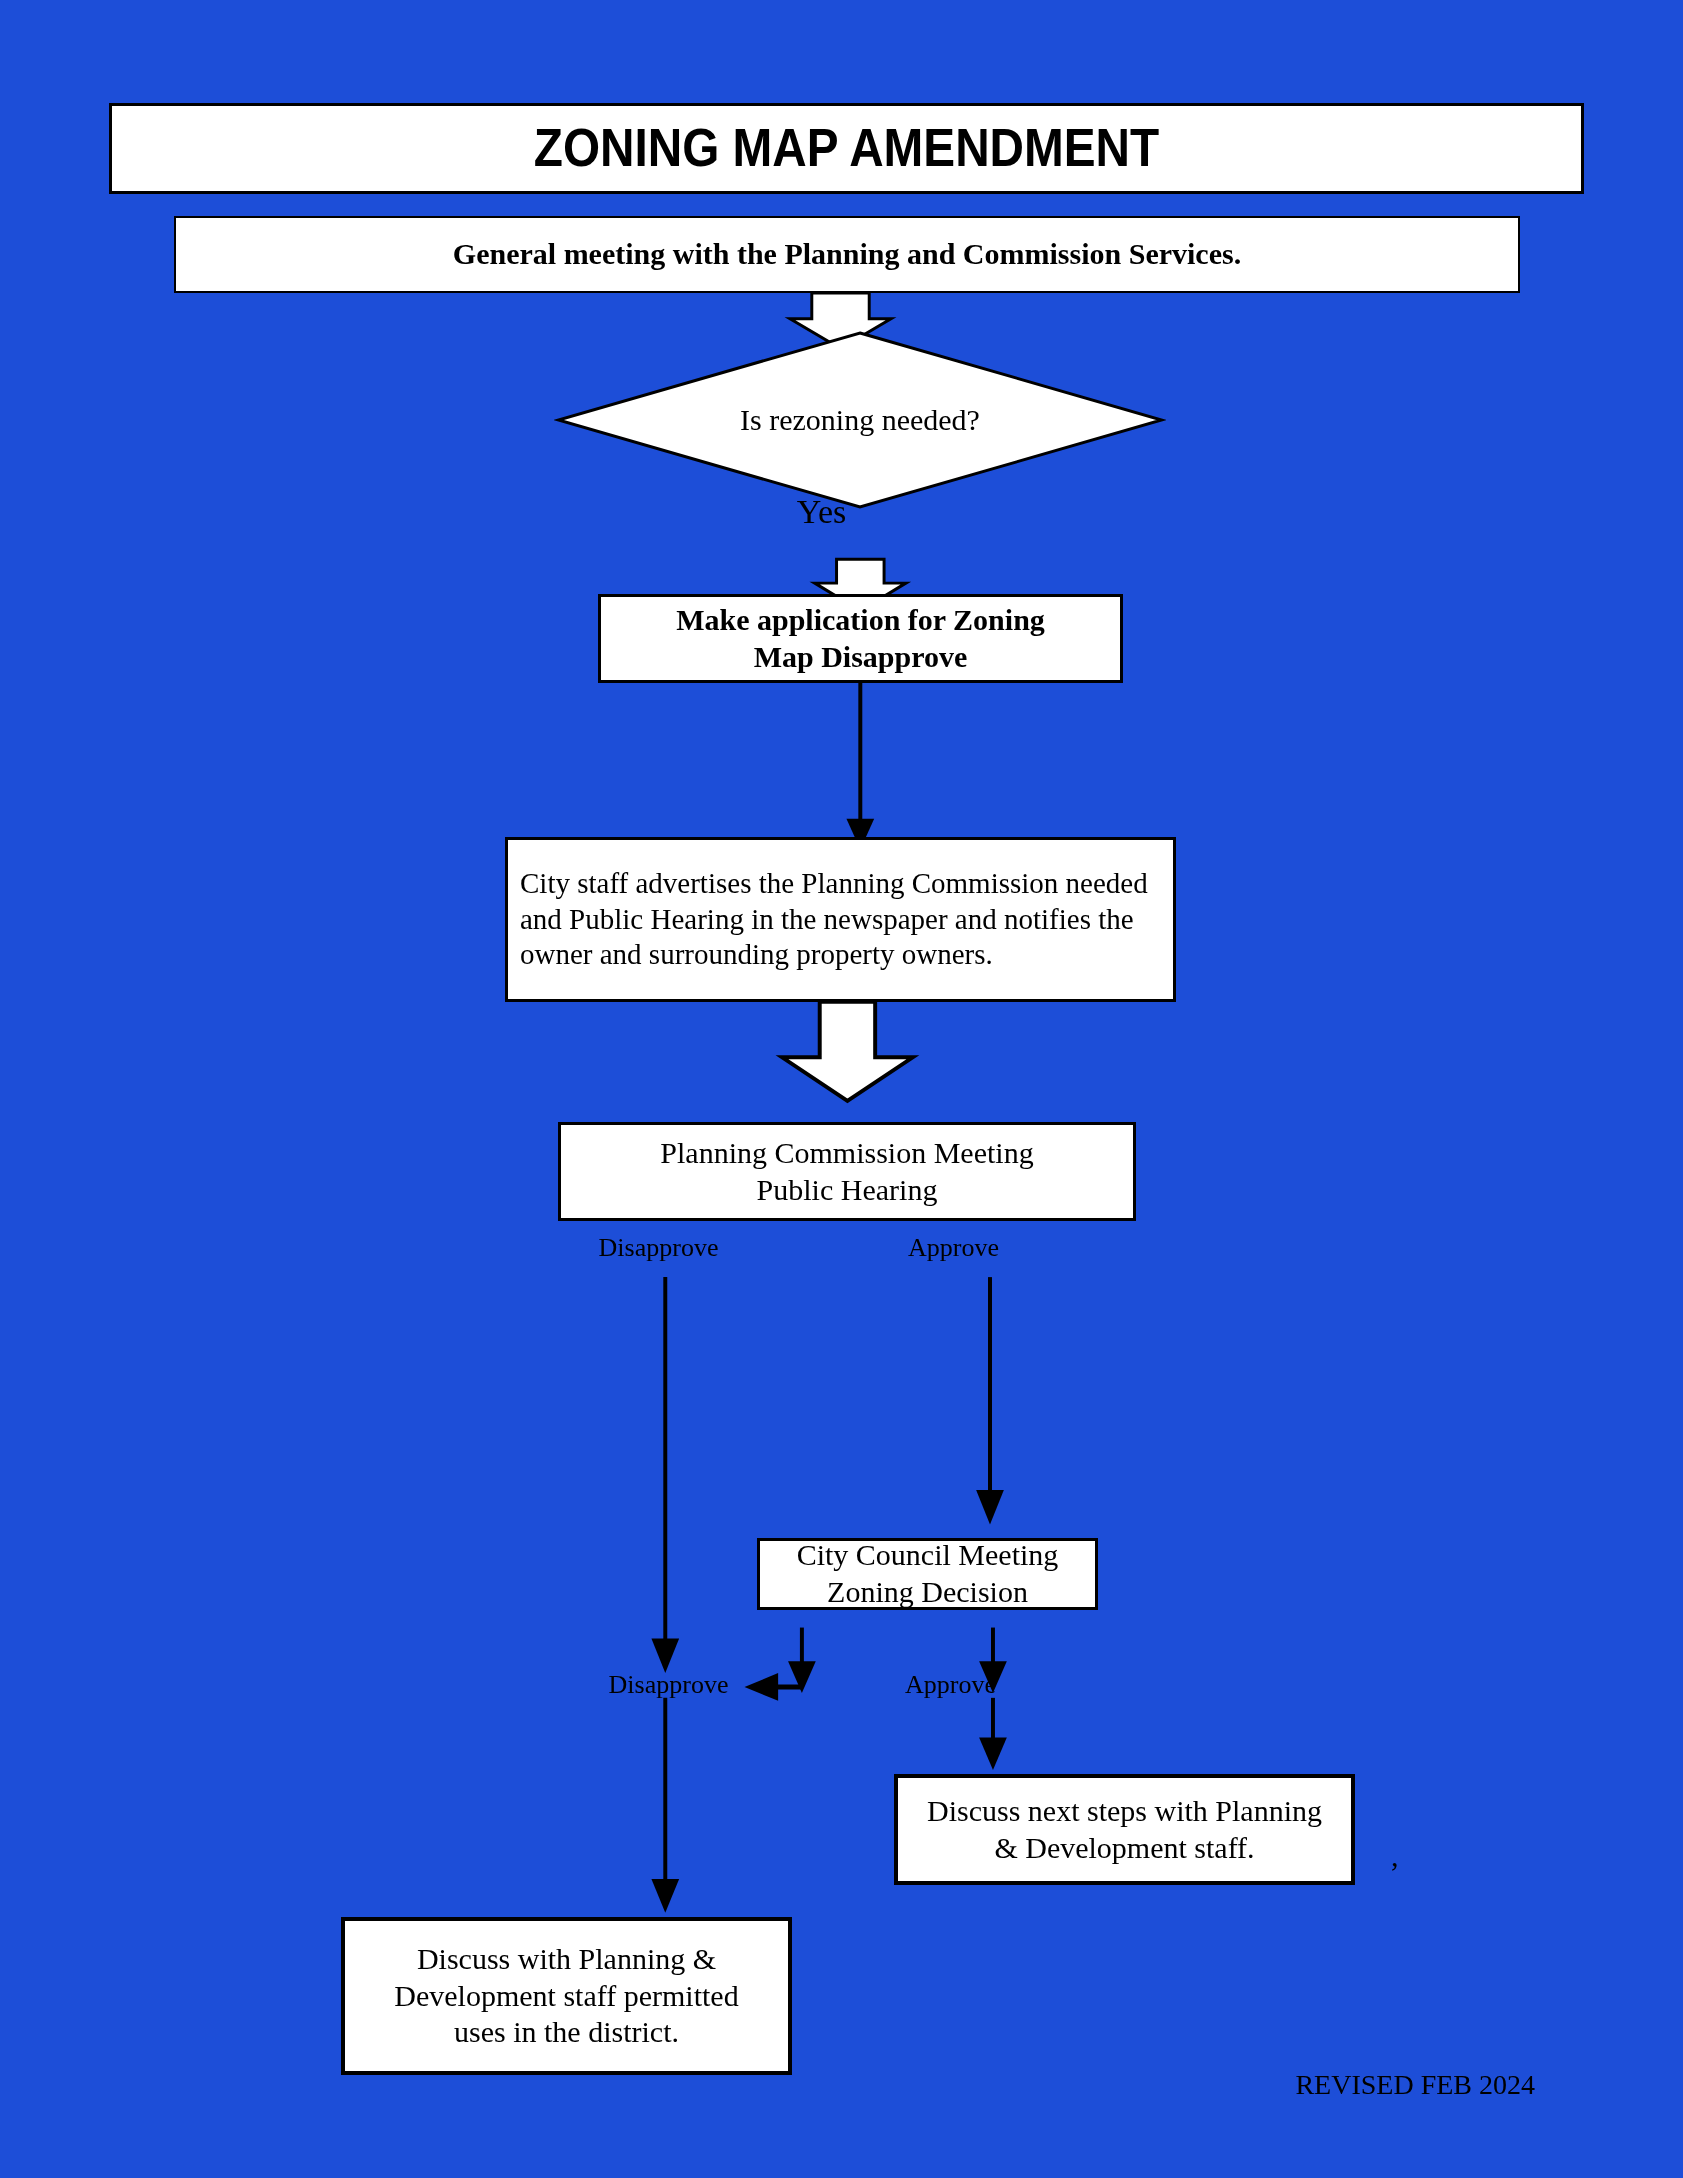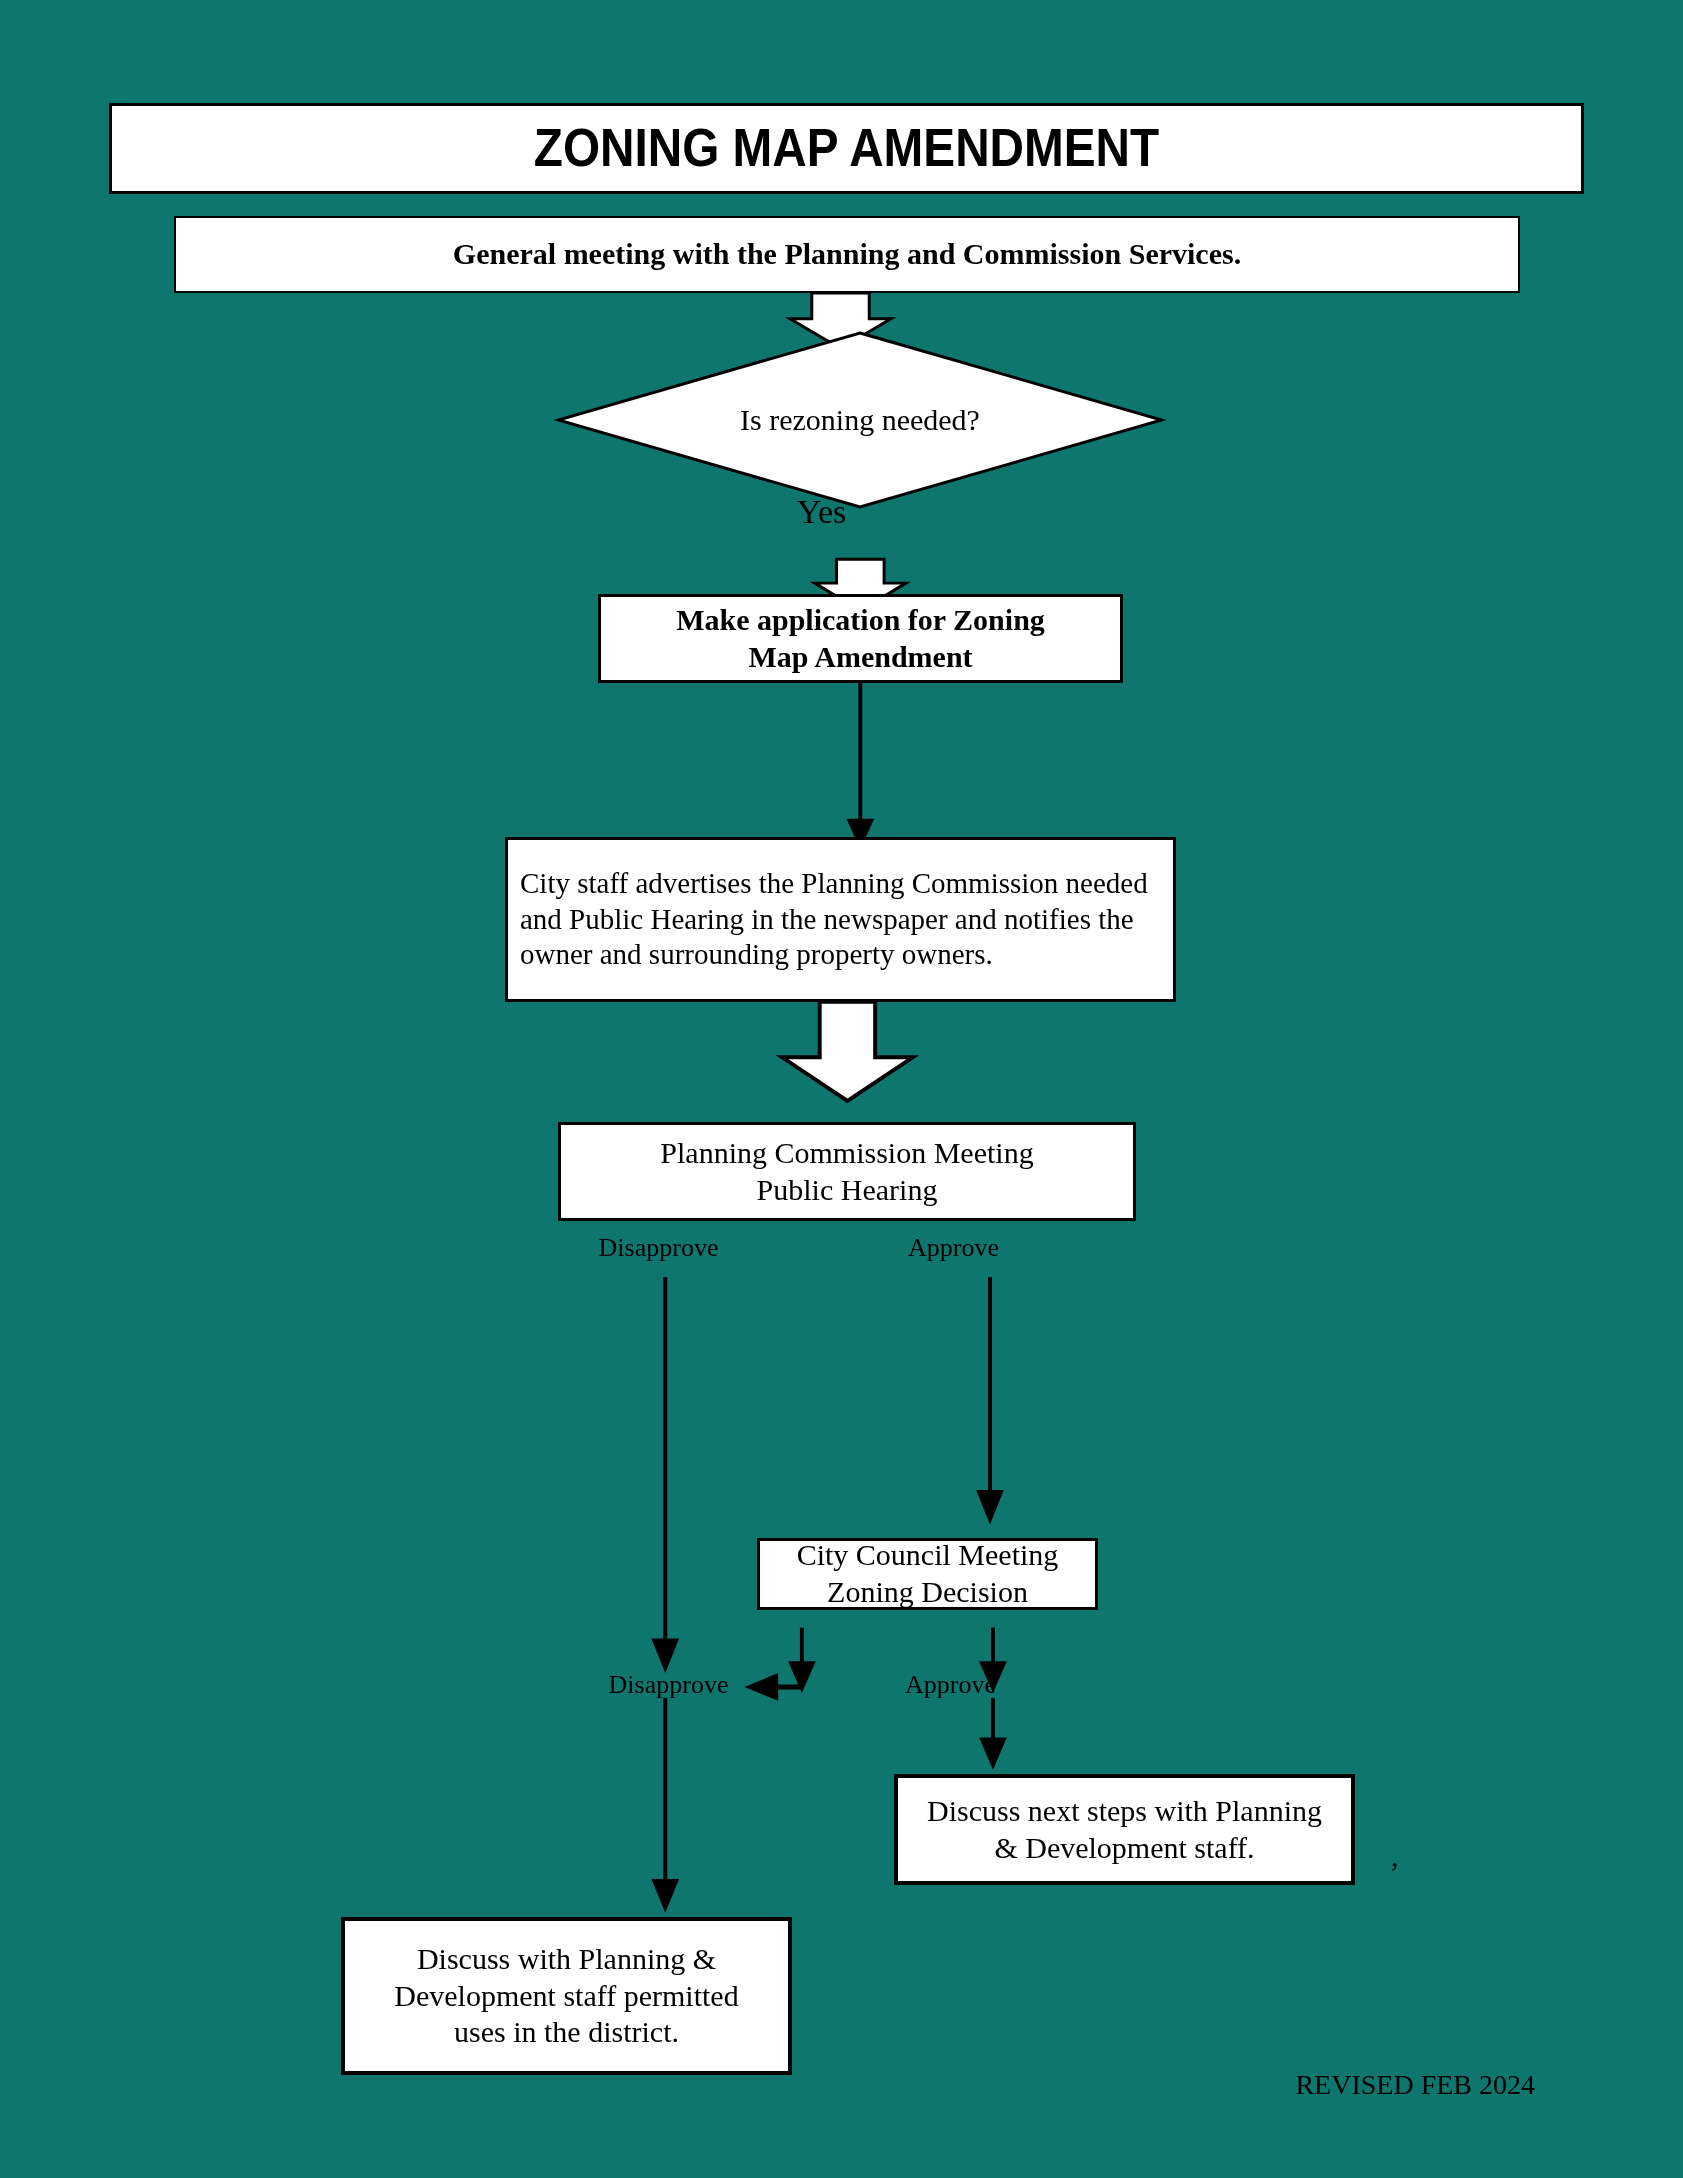--- a/index.html
+++ b/index.html
@@ -4,21 +4,21 @@
 <style>
   html, body {
     margin: 0;
     padding: 0;
     background: #ffffff;
   }
   #page {
     position: relative;
     width: 1683px;
     height: 2178px;
-    background: #0f766e;
+    background: #1d4ed8;
     overflow: hidden;
     font-family: "Liberation Serif", "DejaVu Serif", serif;
     color: #000000;
   }
   .node {
     position: absolute;
     box-sizing: border-box;
     background: #ffffff;
     border: 3px solid #000000;
     display: flex;
@@ -225,21 +225,21 @@
       <polygon points="309,4 614,92 309,180 4,92" fill="#ffffff" stroke="#000000" stroke-width="3"></polygon>
     </svg>
     <div class="diamond-label">Is rezoning needed?</div>
   </div>
 
   <div class="label" id="yes-label">Yes</div>
 
   <div class="node" id="make-application-box">
     <span class="txt">
       <span>Make application for Zoning</span><br>
-      <span>Map Amendment</span>
+      <span>Map Disapprove</span>
     </span>
   </div>
 
   <div class="node" id="city-staff-box">
     <span class="txt">City staff advertises the Planning Commission needed and Public Hearing in the newspaper and notifies the owner and surrounding property owners.</span>
   </div>
 
   <div class="node" id="planning-commission-box">
     <span class="txt">
       <span>Planning Commission Meeting</span><br>

